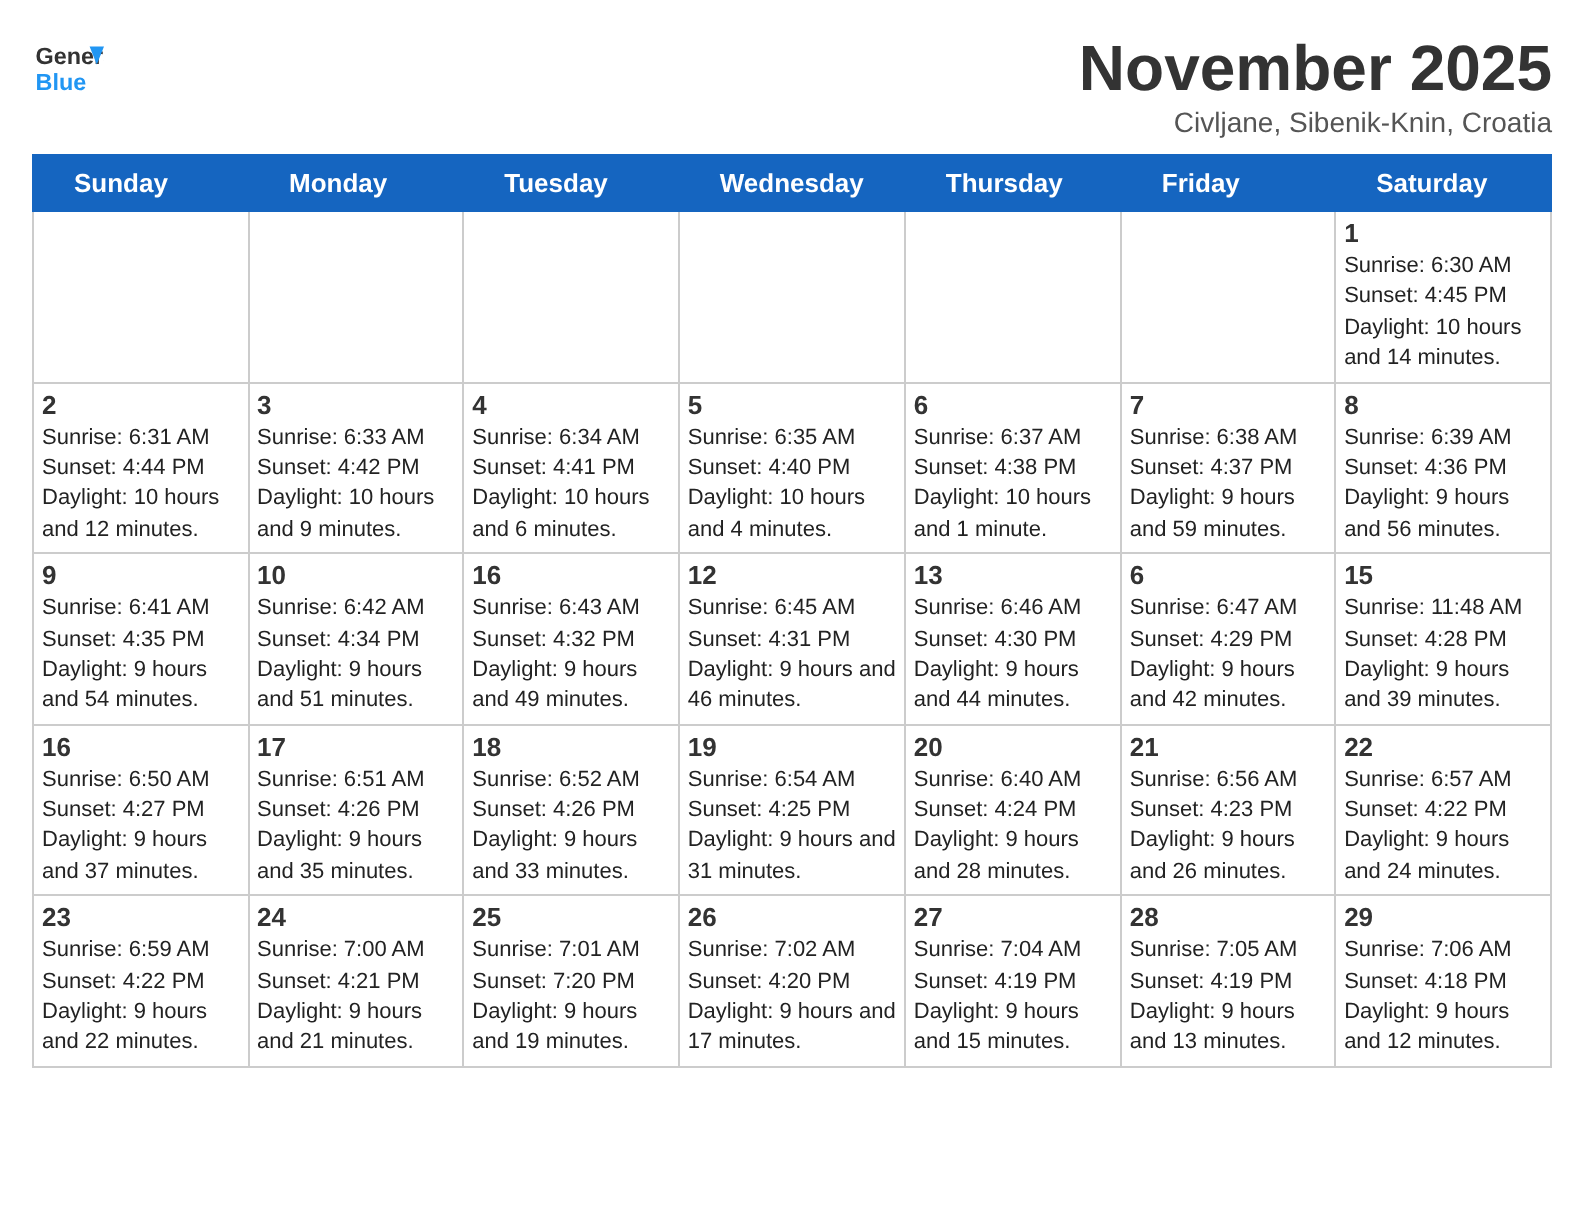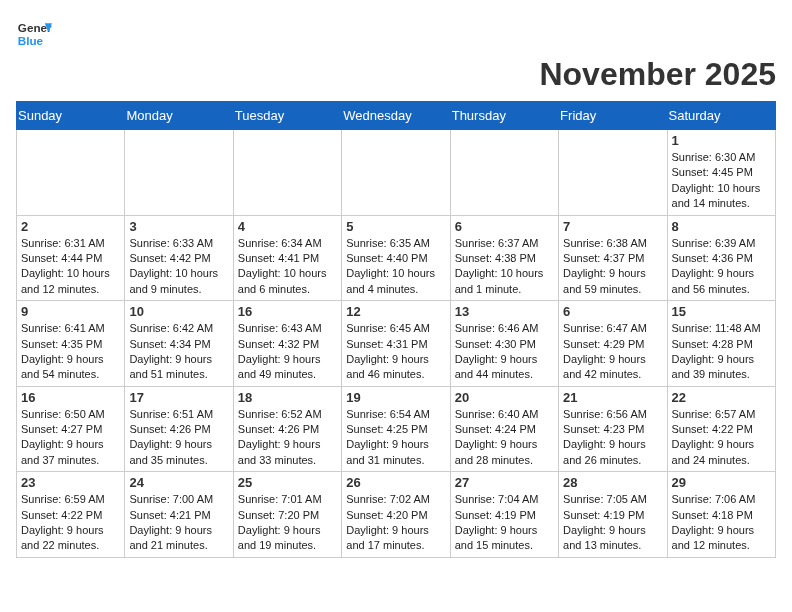--- a/index.html
+++ b/index.html
@@ -20,42 +20,41 @@
       display: flex;
       align-items: center;
       gap: 4px;
     }
     .logo-icon {
       width: 36px;
       height: 36px;
     }
     .title-area {
       text-align: right;
-      margin-top: 40px;
     }
     .month-title {
       font-size: 32px;
       font-weight: bold;
       color: #333;
     }
     .location {
       font-size: 14px;
       color: #555;
     }
     .calendar {
       width: 100%;
       border-collapse: collapse;
       border: 1px solid #ccc;
     }
     .calendar th {
       background-color: #1565C0;
       color: #fff;
-      padding: 6px 1px;
+      padding: 6px 20px;
       font-size: 13px;
-      font-weight: normal;
+      font-weight: bold;
       text-align: left;
       border: 1px solid #1565C0;
     }
     .calendar td {
       border: 1px solid #ccc;
       vertical-align: top;
       padding: 3px 4px;
       width: calc(100% / 7);
       min-height: 80px;
       font-size: 11px;
@@ -85,20 +84,21 @@
 <div class="header-area">
   <div class="logo">
     <svg class="logo-icon" viewBox="0 0 40 40">
       <text x="2" y="18" font-size="13" font-weight="bold" fill="#333">General</text>
       <text x="2" y="32" font-size="13" font-weight="bold" fill="#2196F3">Blue</text>
       <polygon points="32,8 40,8 36,18" fill="#2196F3"></polygon>
     </svg>
   </div>
   <div class="title-area">
     <div class="month-title">November 2025</div>
+    <div class="location">Civljane, Sibenik-Knin, Croatia</div>
   </div>
 </div>
 
 <table class="calendar">
   <thead>
     <tr>
     <th>Sunday</th>
         <th>Monday</th>
         <th>Tuesday</th>
         <th>Wednesday</th>

